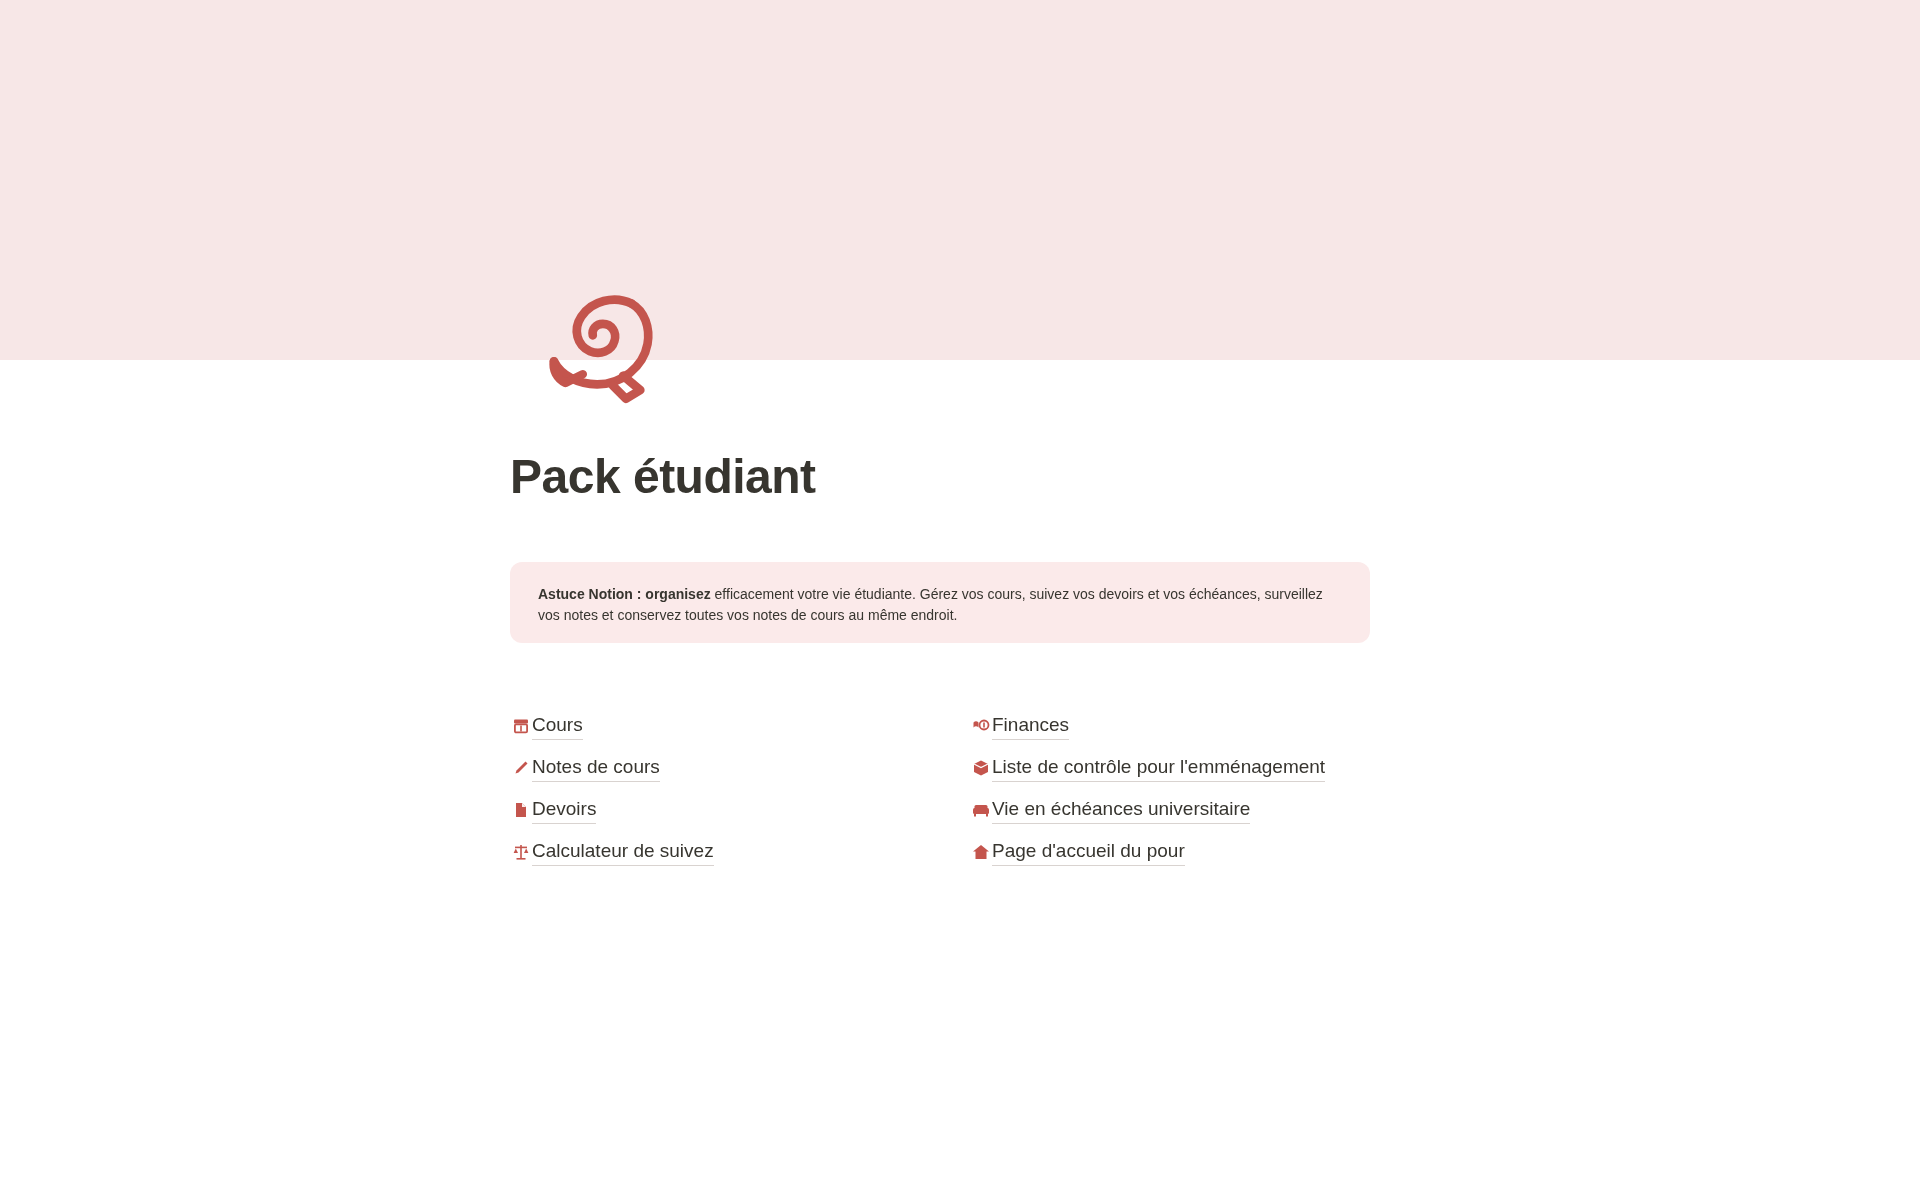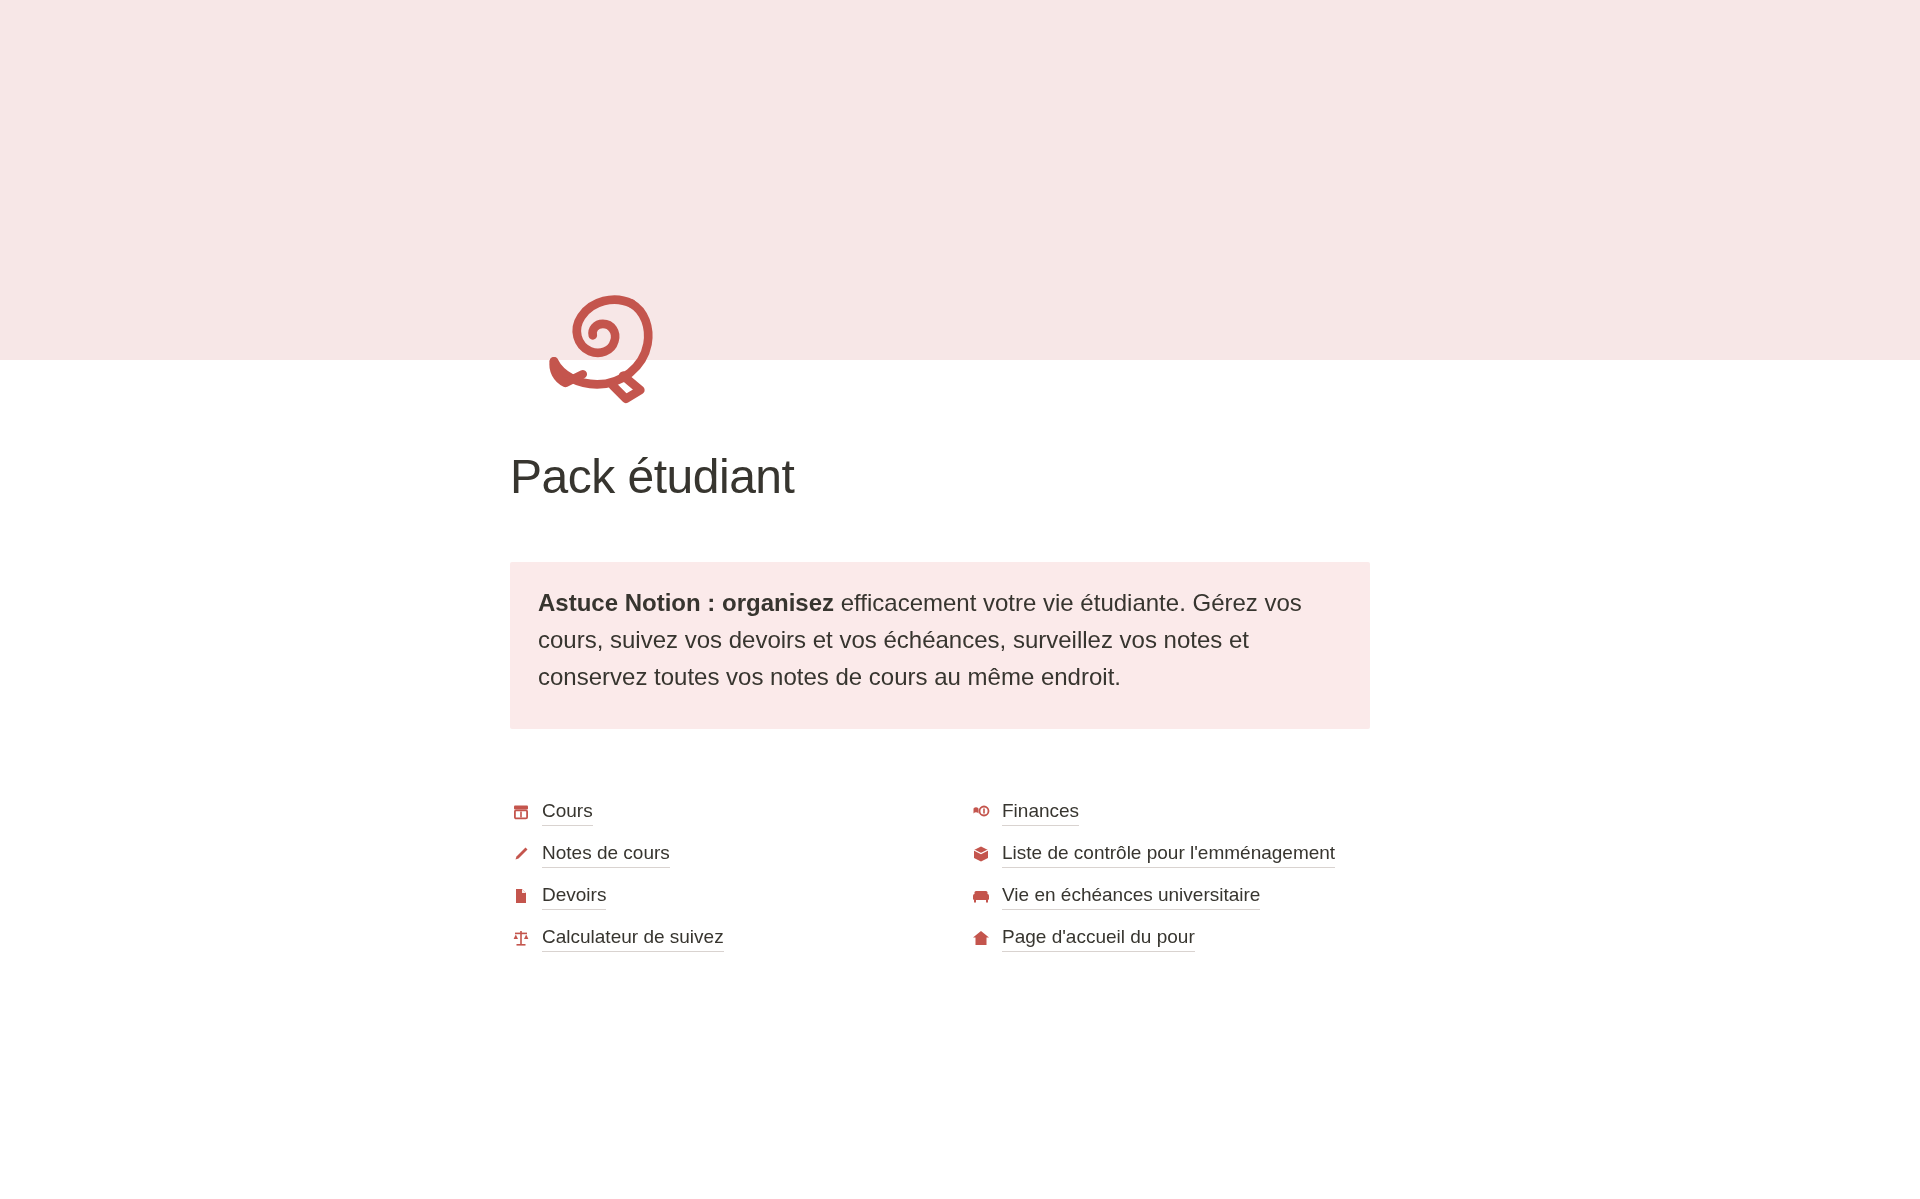--- a/index.html
+++ b/index.html
@@ -50,31 +50,31 @@
     position: absolute;
     left: 510px;
     top: 448px;
     width: 920px;
   }
 
   h1.title {
     margin: 0;
     font-size: 48px;
     line-height: 1.2;
-    font-weight: normal;
+    font-weight: bold;
     letter-spacing: -0.5px;
     color: #37352f;
   }
 
   .callout {
     margin-top: 56px;
     background: #fbeaea;
-    border-radius: 2px;
-    padding: 22px 28px 34px 28px;
-    font-size: 24px;
+    border-radius: 12px;
+    padding: 22px 28px 16px 28px;
+    font-size: 14px;
     line-height: 1.55;
     color: #37352f;
     width: 860px;
     box-sizing: border-box;
   }
 
   .callout b {
     font-weight: bold;
   }
 
@@ -89,21 +89,20 @@
     width: 480px;
     display: flex;
     flex-direction: column;
     gap: 8px;
   }
 
   .link-row {
     display: flex;
     align-items: center;
     height: 34px;
-    gap: 10px;
     cursor: pointer;
   }
 
   .link-icon {
     width: 22px;
     height: 22px;
     flex: 0 0 22px;
     display: flex;
     align-items: center;
     justify-content: center;

